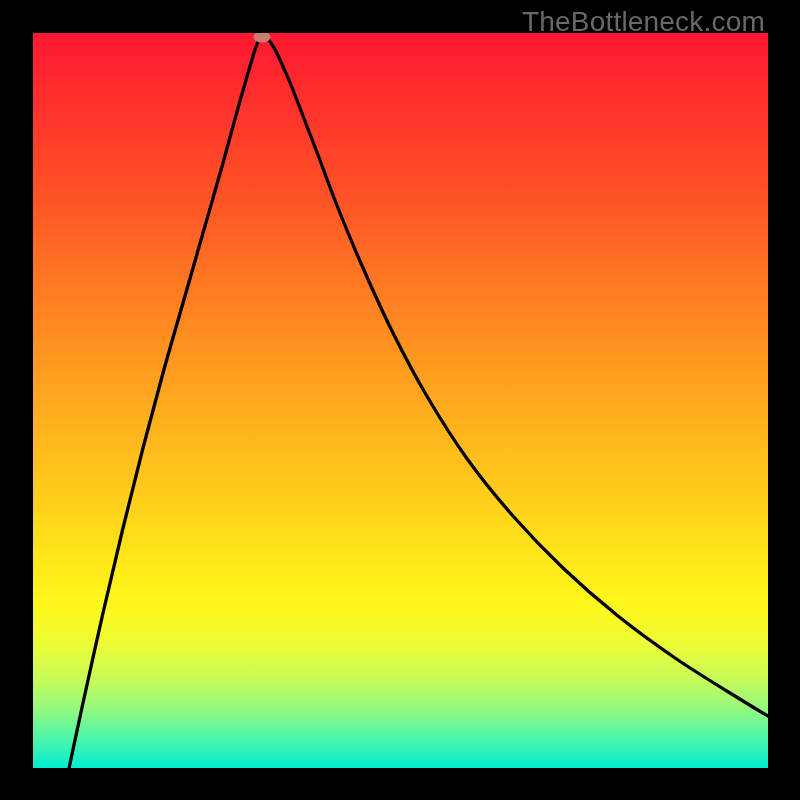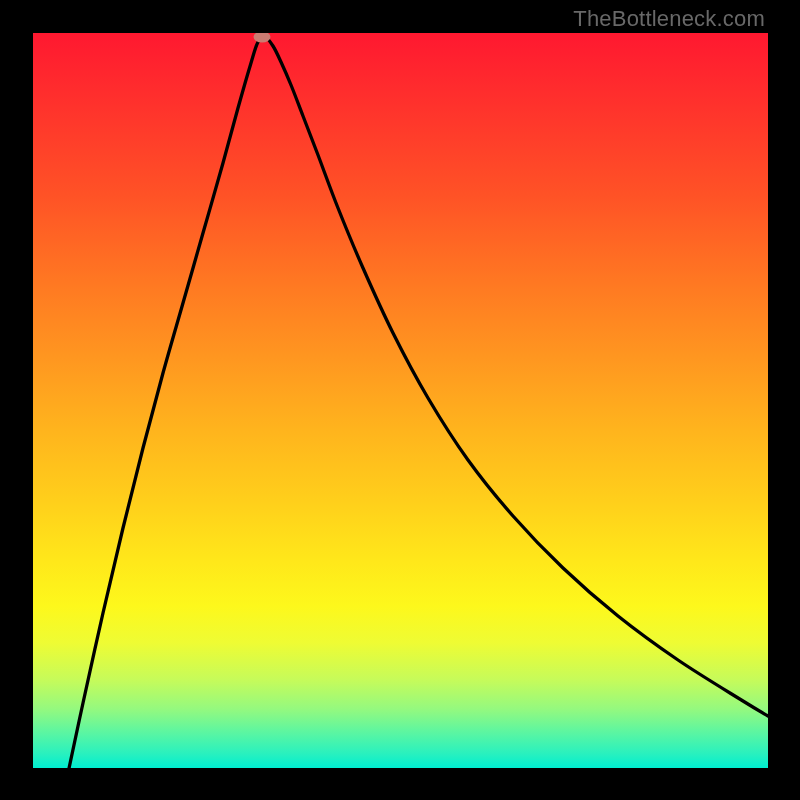--- a/index.html
+++ b/index.html
@@ -40,21 +40,21 @@
       #5ef6a0 95%,
       #2af1be 98%,
       #00eed1 100%
     );
   }
   .watermark {
     position: absolute;
     right: 35px;
     top: 6px;
     color: #686868;
-    font-size: 22px;
+    font-size: 28px;
     font-weight: 400;
     letter-spacing: 0.2px;
   }
   .curve-svg {
     position: absolute;
     left: 0;
     top: 0;
     width: 735px;
     height: 735px;
   }

